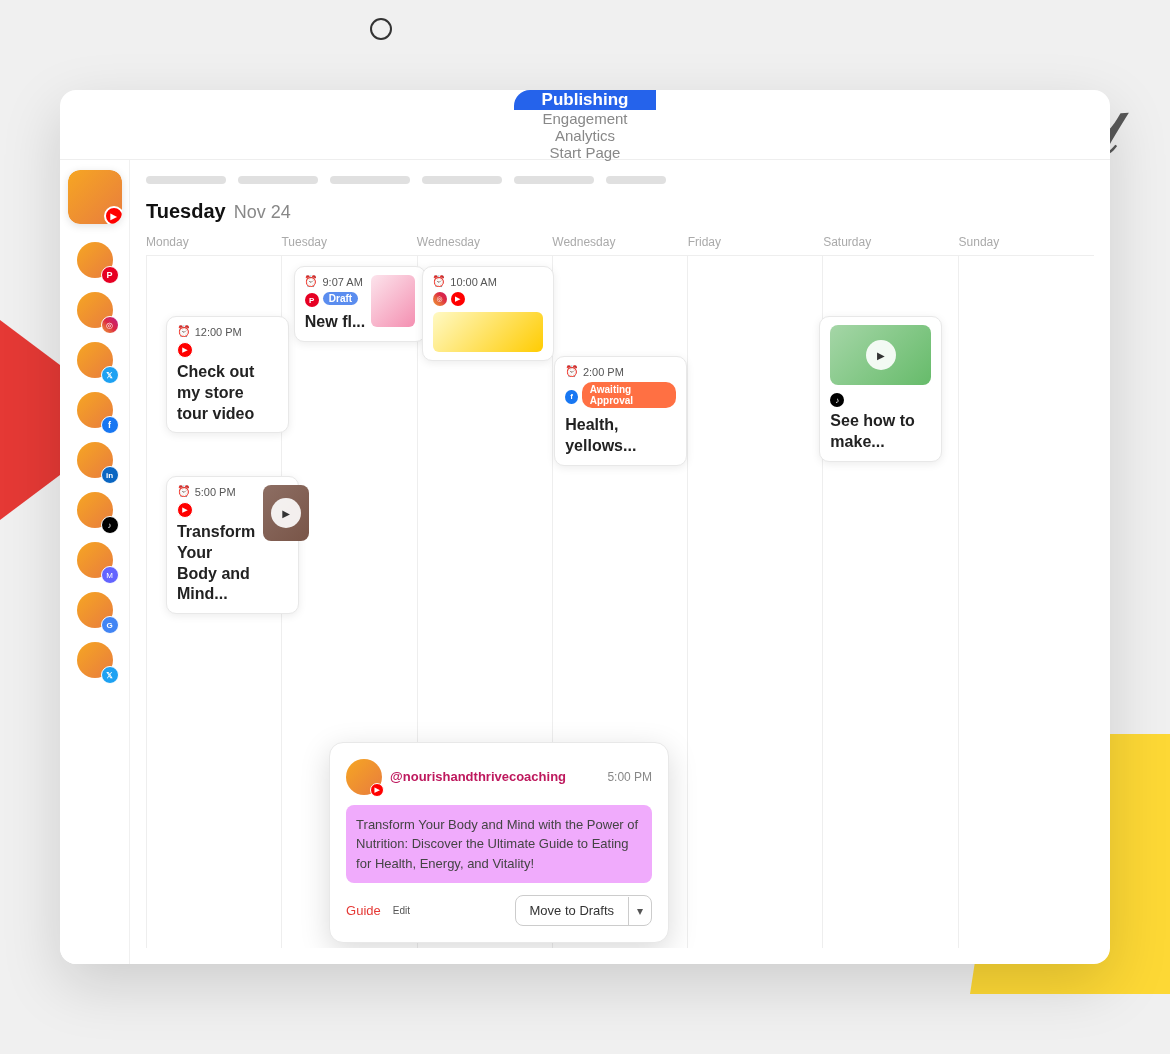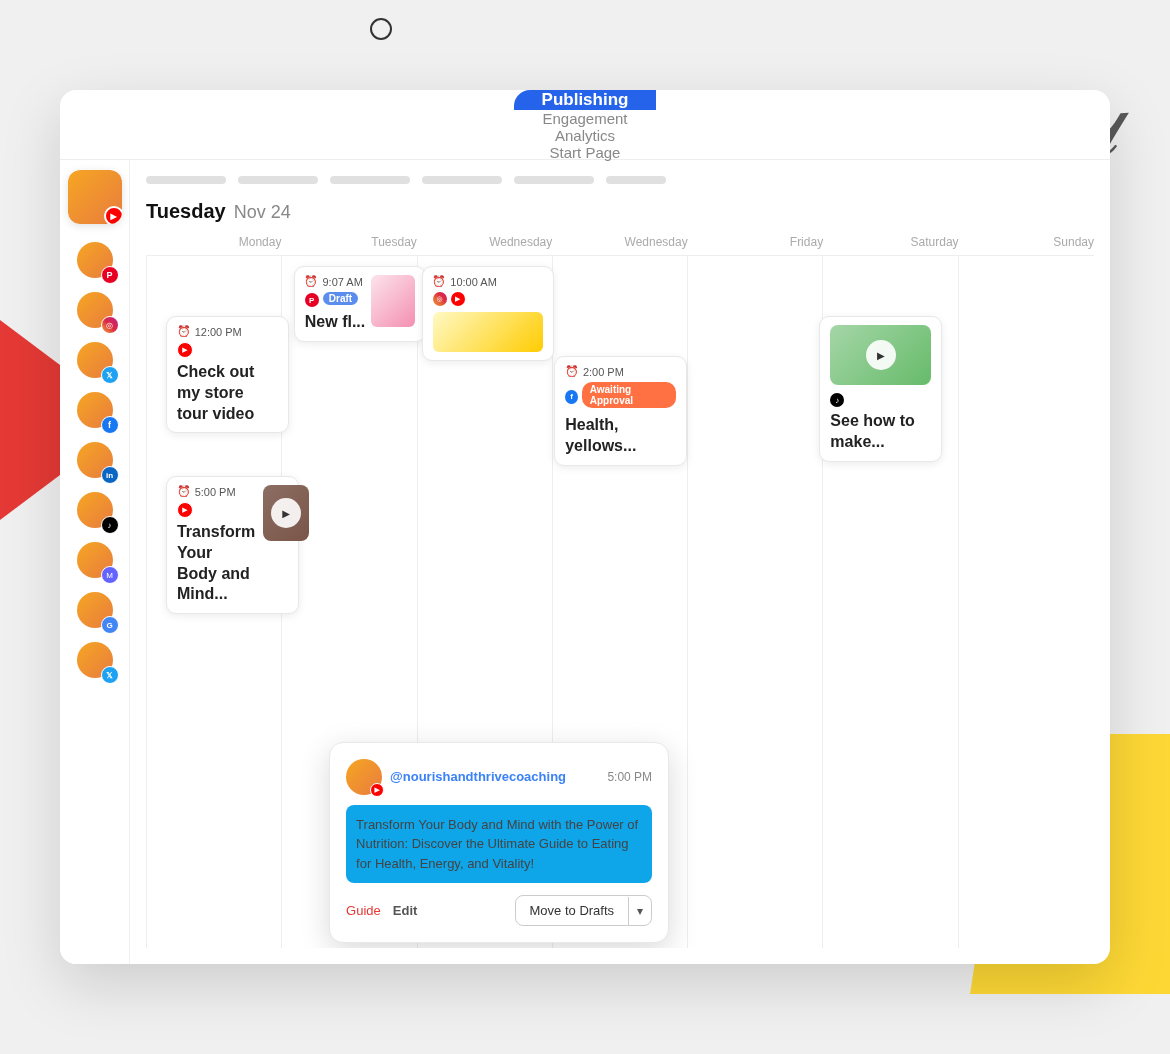--- a/index.html
+++ b/index.html
@@ -253,21 +253,21 @@
       overflow: hidden;
     }
     .cal-header-row {
       display: grid;
       grid-template-columns: repeat(7, 1fr);
       border-bottom: 1px solid #eee;
       padding-bottom: 6px;
       margin-bottom: 0;
     }
     .cal-day-label {
-      text-align: right;
+      text-align: left;
       font-size: 12px;
       color: #aaa;
       font-weight: 500;
     }
     .cal-body {
       flex: 1;
       display: grid;
       grid-template-columns: repeat(7, 1fr);
       border-left: 1px solid #eee;
       position: relative;
@@ -363,53 +363,53 @@
       display: flex;
       align-items: center;
       justify-content: center;
       font-size: 7px;
       color: #fff;
       border: 1px solid #fff;
     }
     .tooltip-username {
       font-size: 13px;
       font-weight: 600;
-      color: #3b82f6;
+      color: #be185d;
     }
     .tooltip-time {
       font-size: 12px;
       color: #888;
       margin-left: auto;
     }
     .tooltip-body {
       font-size: 13px;
       color: #444;
       line-height: 1.5;
-      background: #0ea5e9;
+      background: #f0abfc;
       border-radius: 8px;
       padding: 10px;
       margin-bottom: 12px;
     }
     .tooltip-actions {
       display: flex;
       align-items: center;
       gap: 12px;
     }
     .tooltip-delete {
       color: #e53935;
       font-size: 13px;
       font-weight: 500;
       cursor: pointer;
       background: none;
       border: none;
     }
     .tooltip-edit {
       color: #555;
-      font-size: 13px;
-      font-weight: 700;
+      font-size: 10px;
+      font-weight: 400;
       cursor: pointer;
       background: none;
       border: none;
     }
     .tooltip-draft-btn {
       margin-left: auto;
       display: flex;
       align-items: center;
       background: #fff;
       border: 1.5px solid #ccc;

